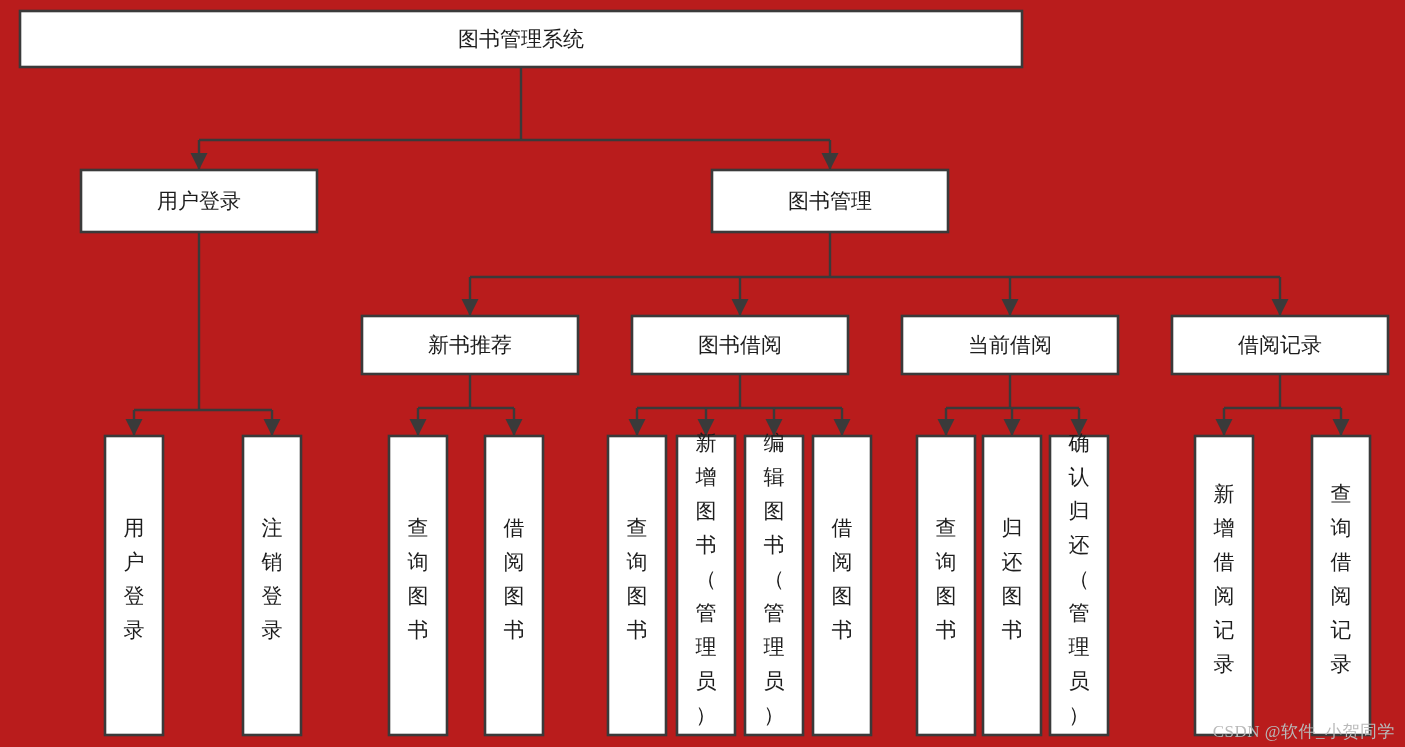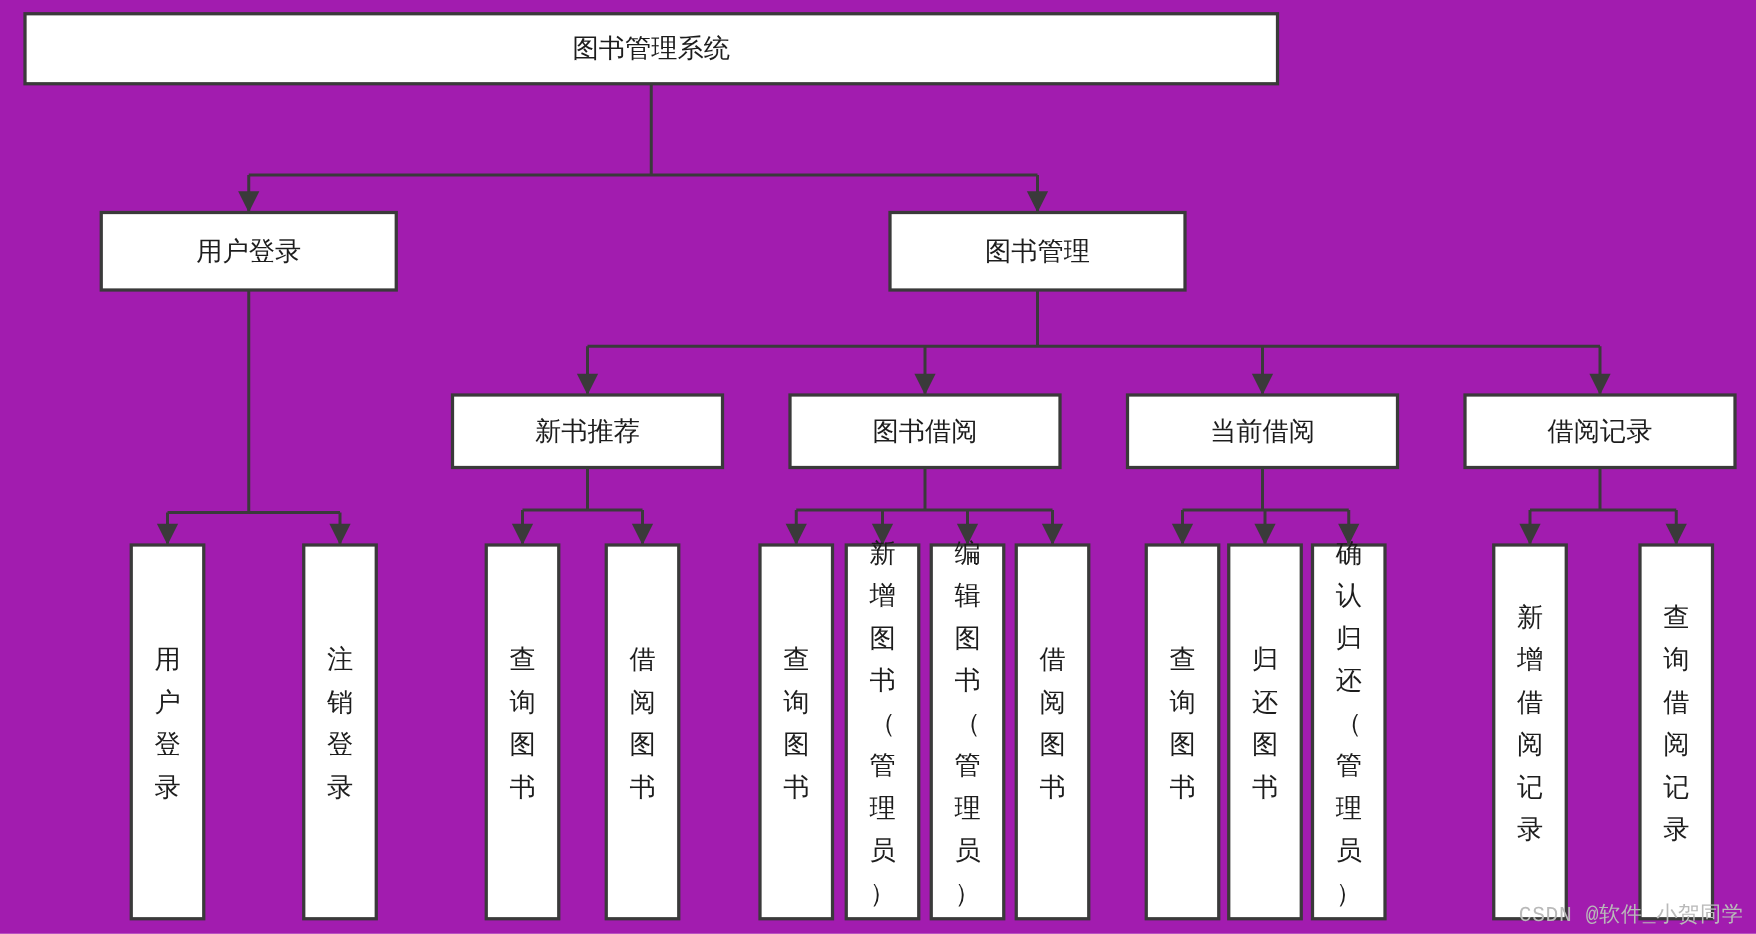--- a/index.html
+++ b/index.html
@@ -1,41 +1,41 @@
 <!DOCTYPE html>
 <html><head>
 <meta charset="utf-8">
 <style>
   html,body{margin:0;padding:0;background:#ffffff;}
   body{
     font-family:"DejaVu Sans","Liberation Sans",sans-serif;
     width:1405px;height:747px;overflow:hidden;position:relative;
   }
-  #diagram-root{position:relative;width:1405px;height:747px;background:#a21caf;}
+  #diagram-root{position:relative;width:1405px;height:747px;background:#b91c1c;}
   svg.flow{position:absolute;left:0;top:0;width:1405px;height:747px;}
   .node-rect{fill:#ffffff;stroke:#3a3a3a;stroke-width:2.6;}
   .link-line{stroke:#3a3a3a;stroke-width:2.4;fill:none;}
   .arrow-head{fill:#3a3a3a;stroke:none;}
   .node-label{
     font-family:"DejaVu Sans","Liberation Sans",sans-serif;
     fill:#1d1d1d;
     font-size:21px;
     text-anchor:middle;
     dominant-baseline:middle;
   }
   .node-label-vertical{
     font-family:"DejaVu Sans","Liberation Sans",sans-serif;
     fill:#1d1d1d;
     font-size:21px;
     text-anchor:middle;
   }
   .watermark{
     position:absolute;
     right:10px;bottom:4px;
-    font-family:Liberation Mono, monospace;
+    font-family:Liberation Serif, serif;
     font-size:17px;
     color:#b9b9b9;
     letter-spacing:0.5px;
     white-space:nowrap;
     user-select:none;
   }
 </style>
 </head>
 <body>
 

